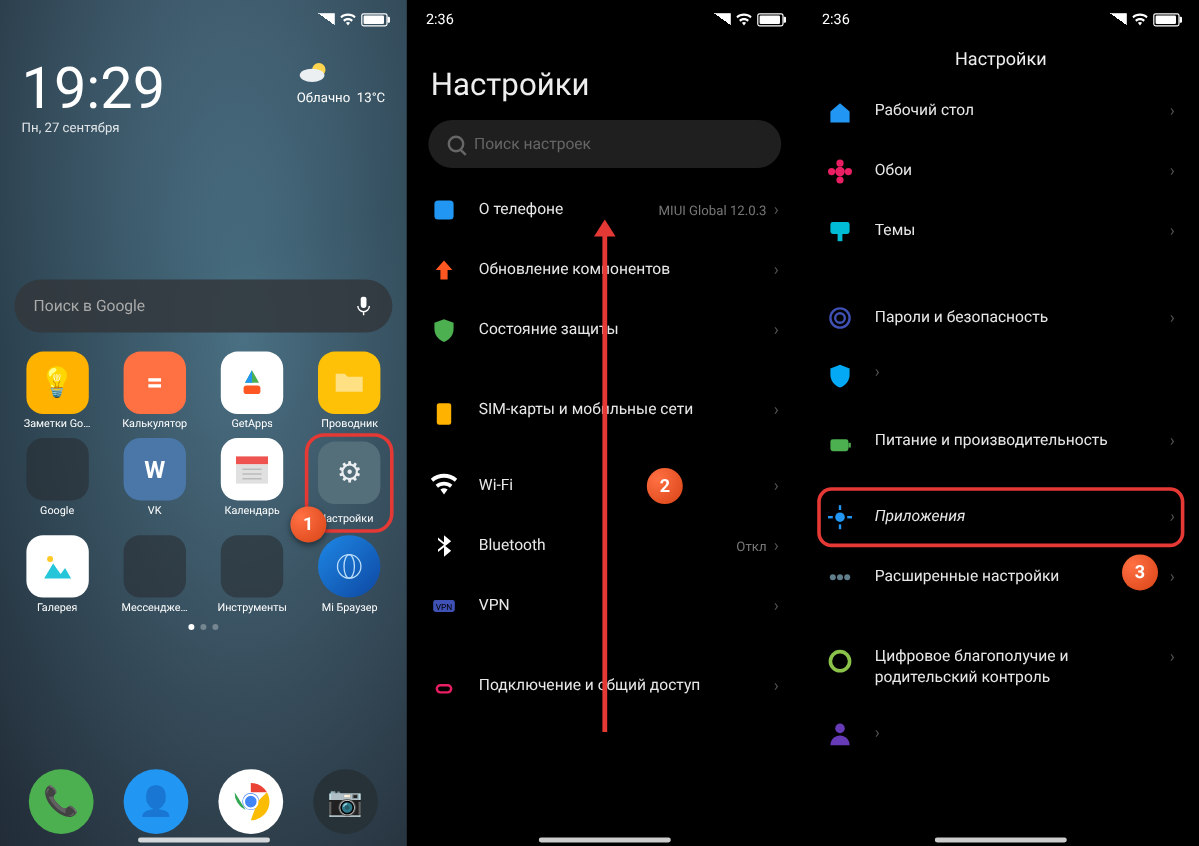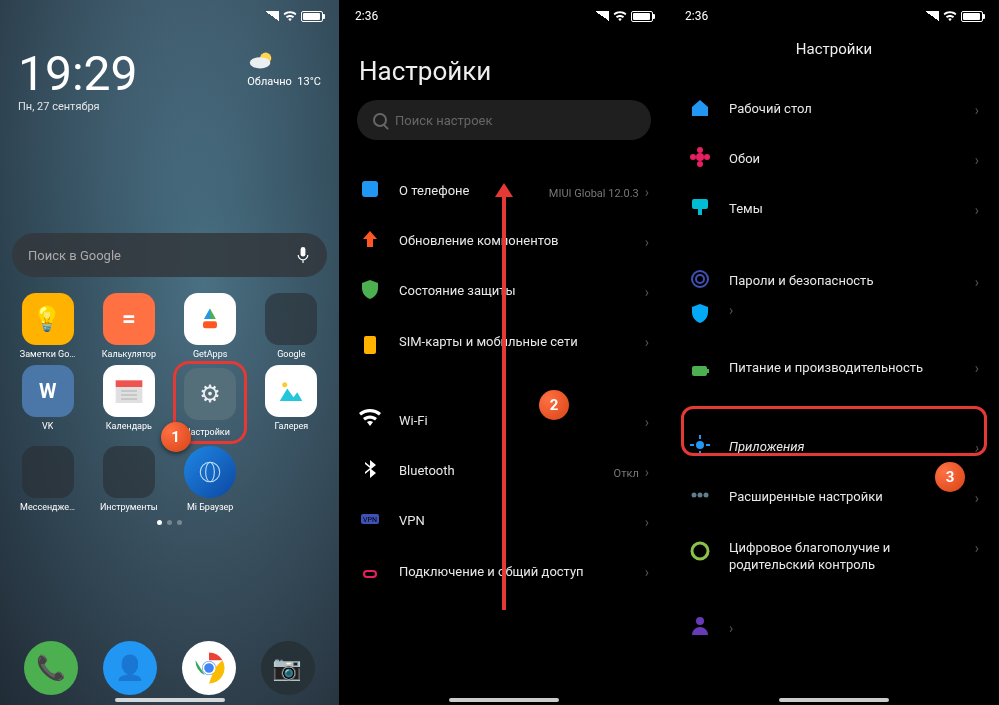--- a/index.html
+++ b/index.html
@@ -46,21 +46,21 @@
 .home-ind{position:absolute;bottom:3px;left:50%;transform:translateX(-50%);width:110px;height:4px;background:#fff;border-radius:2px;opacity:.8;z-index:3}
 
 
 .title-lg{font-size:26px;font-weight:400;padding:24px 20px 14px;color:#eee}
 .title-sm{font-size:15px;text-align:center;padding:8px 0 4px;color:#eee}
 .search-box{margin:0 18px 10px;height:40px;background:#1f1f1f;border-radius:20px;display:flex;align-items:center;padding:0 16px;color:#666;font-size:13px;gap:8px}
 .search-ic{width:14px;height:14px;border:2px solid #666;border-radius:50%;position:relative}
 .search-ic::after{content:"";position:absolute;width:6px;height:2px;background:#666;bottom:-3px;right:-4px;transform:rotate(45deg)}
 
 .list{padding:0 6px}
-.item{display:flex;align-items:flex-end;height:50px;padding:0 14px;position:relative}
+.item{display:flex;align-items:center;height:50px;padding:0 14px;position:relative}
 .item.tall{height:58px;align-items:flex-start;padding-top:12px}
 .item-icon{width:22px;height:22px;margin-right:18px;flex-shrink:0;border-radius:5px}
 .item-txt{flex:1;font-size:13px;color:#e8e8e8;line-height:1.3}
 .item-sub{font-size:11px;color:#777;margin-right:6px}
 .chev{color:#555;font-size:14px}
 .gap{height:22px}
 .hl-row{position:absolute;left:6px;right:6px;height:50px;border:3px solid #e53935;border-radius:12px;pointer-events:none}
 
 .arrow-up{position:absolute;left:50%;transform:translateX(-50%);width:4px;background:#e53935;z-index:5}
 .arrow-up::before{content:"";position:absolute;top:-12px;left:-7px;border-left:9px solid transparent;border-right:9px solid transparent;border-bottom:14px solid #e53935}
@@ -113,20 +113,28 @@
       </div>
     <div class="app">
         <div class="app-icon" style="background:#fff">
           <svg viewBox="0 0 24 24" width="28">
             <path d="M12 3l5 9H7z" fill="#4caf50"></path>
             <path d="M12 3l-5 9h5z" fill="#2196f3"></path>
             <rect x="6" y="14" width="12" height="6" rx="2" fill="#ff5722"></rect>
           </svg>
         </div>
         <span class="app-label">GetApps</span>
+      </div>
+    <div class="app">
+        <div class="app-icon" style="background:#ffc107">
+          <svg viewBox="0 0 24 24" width="30">
+            <path d="M3 6h6l2 2h10v10H3z" fill="#ffe082"></path>
+          </svg>
+        </div>
+        <span class="app-label">Проводник</span>
       </div>
 
     <div class="app">
         <div class="app-icon sm">
           <span style="background:#ea4335"></span>
           <span style="background:#fbbc04"></span>
           <span style="background:#34a853"></span>
           <span style="background:#4285f4"></span>
           <span style="background:#ff5722"></span>
           <span style="background:#9c27b0"></span>

